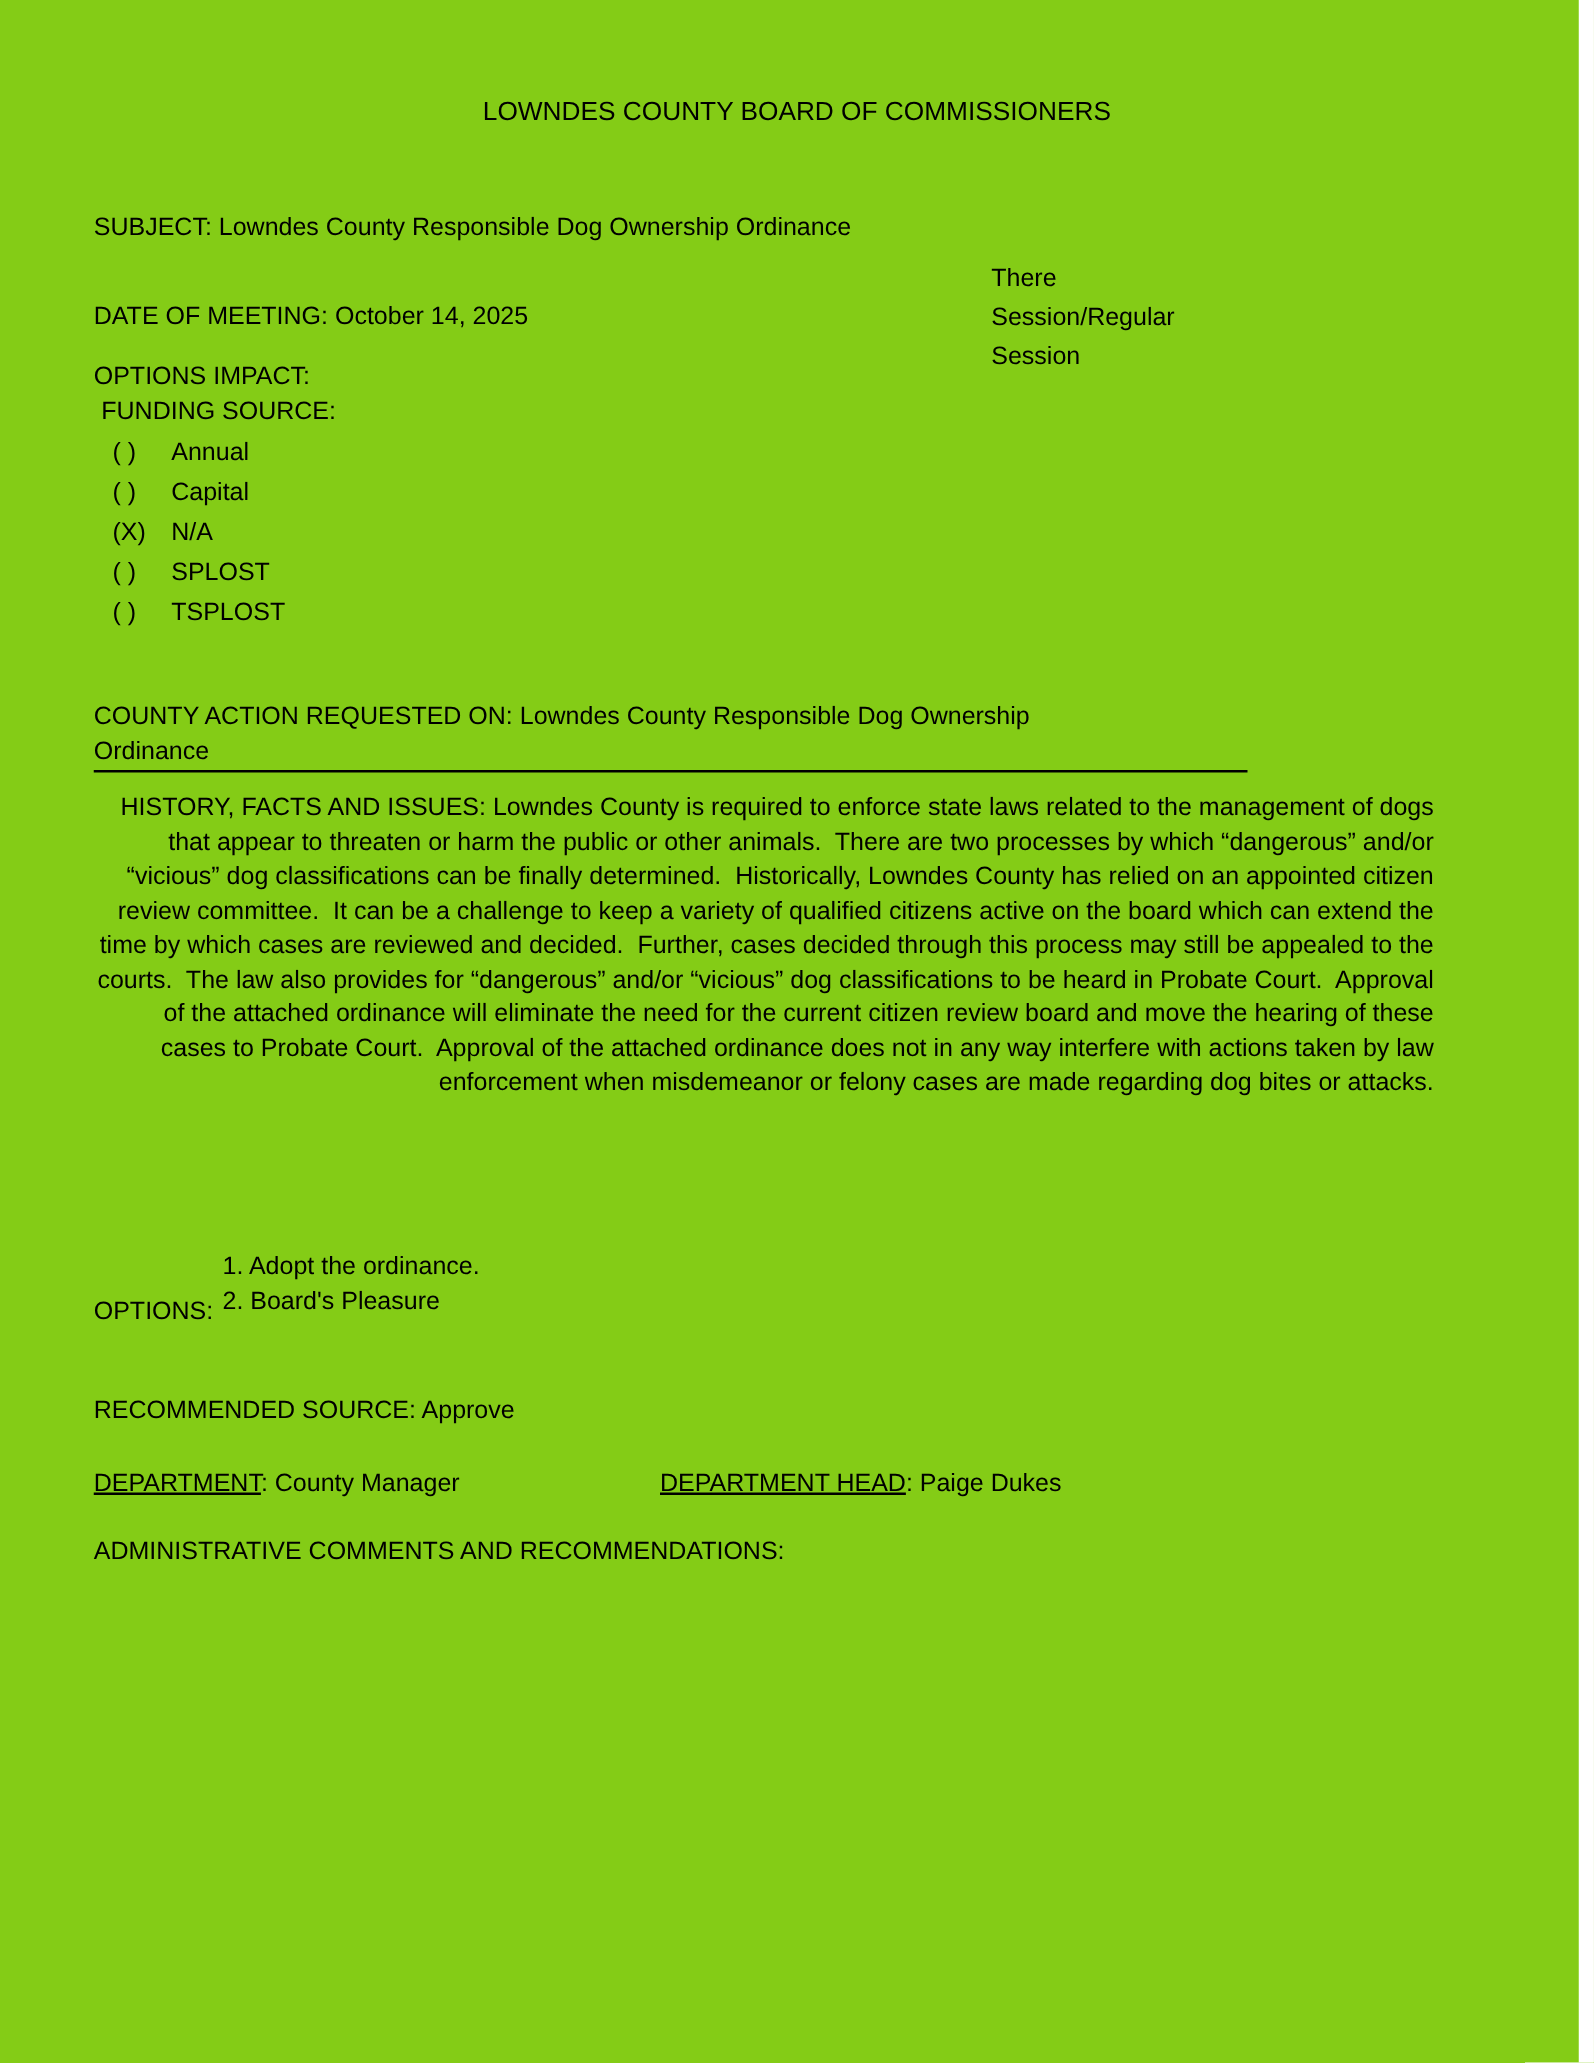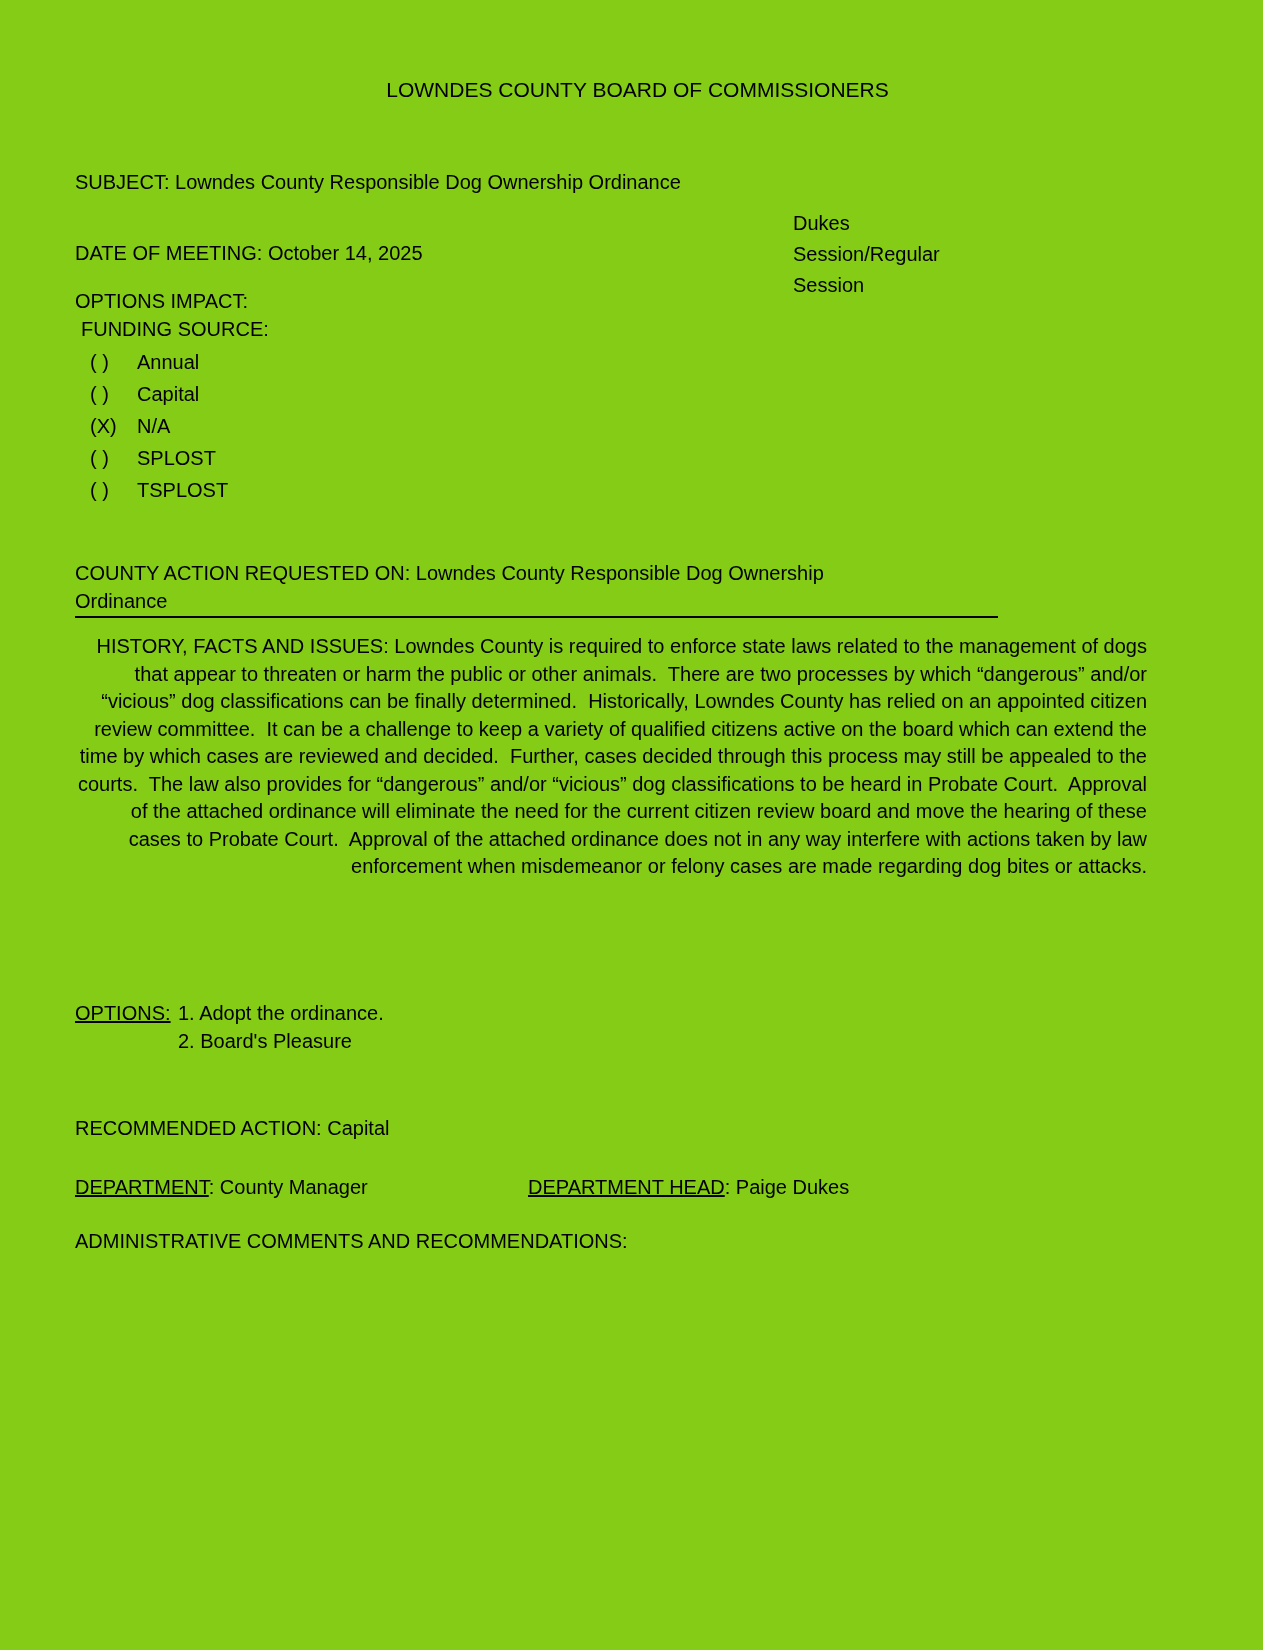--- a/index.html
+++ b/index.html
@@ -52,21 +52,21 @@
 </head>
 <body>
 
 <div class="page">
 
   <div class="abs doc-title" style="top:78px; left:0;">LOWNDES COUNTY BOARD OF COMMISSIONERS</div>
 
   <div class="abs body-text" style="top:171px; left:75px;">SUBJECT: Lowndes County Responsible Dog Ownership Ordinance</div>
 
   <div class="abs session-block" style="top:208px; left:793px;">
-    <div>Dukes</div>
+    <div>There</div>
     <div>Session/Regular</div>
     <div>Session</div>
   </div>
 
   <div class="abs body-text" style="top:242px; left:75px;">DATE OF MEETING: October 14, 2025</div>
 
   <div class="abs body-text" style="top:290px; left:75px;">OPTIONS IMPACT:</div>
   <div class="abs body-text" style="top:318px; left:81px;">FUNDING SOURCE:</div>
 
   <div class="funding-row body-text" style="top:351px;">
@@ -83,25 +83,25 @@
   </div>
   <div class="funding-row body-text" style="top:479px;">
     <span class="funding-mark">( )</span><span>TSPLOST</span>
   </div>
 
   <div class="abs county-action" style="top:559px; left:75px;">COUNTY ACTION REQUESTED ON: Lowndes County Responsible Dog Ownership Ordinance</div>
   <div class="rule"></div>
 
   <div class="abs history wrap-text" style="top:633px; left:75px;">HISTORY, FACTS AND ISSUES: Lowndes County is required to enforce state laws related to the management of dogs that appear to threaten or harm the public or other animals.  There are two processes by which “dangerous” and/or “vicious” dog classifications can be finally determined.  Historically, Lowndes County has relied on an appointed citizen review committee.  It can be a challenge to keep a variety of qualified citizens active on the board which can extend the time by which cases are reviewed and decided.  Further, cases decided through this process may still be appealed to the courts.  The law also provides for “dangerous” and/or “vicious” dog classifications to be heard in Probate Court.  Approval of the attached ordinance will eliminate the need for the current citizen review board and move the hearing of these cases to Probate Court.  Approval of the attached ordinance does not in any way interfere with actions taken by law enforcement when misdemeanor or felony cases are made regarding dog bites or attacks.</div>
 
-  <div class="abs body-text" style="top:1002px; left:75px;text-decoration:underline;">OPTIONS:</div>
+  <div class="abs body-text" style="top:1038px; left:75px;">OPTIONS:</div>
   <div class="abs body-text" style="top:1002px; left:178px;">1. Adopt the ordinance.</div>
   <div class="abs body-text" style="top:1030px; left:178px;">2. Board's Pleasure</div>
 
-  <div class="abs body-text" style="top:1117px; left:75px;">RECOMMENDED ACTION: Capital</div>
+  <div class="abs body-text" style="top:1117px; left:75px;">RECOMMENDED SOURCE: Approve</div>
 
   <div class="abs body-text" style="top:1176px; left:75px;">
     <span class="underlined">DEPARTMENT</span><span>: County Manager</span>
   </div>
   <div class="abs body-text" style="top:1176px; left:528px;">
     <span class="underlined">DEPARTMENT HEAD</span><span>: Paige Dukes</span>
   </div>
 
   <div class="abs body-text" style="top:1230px; left:75px;">ADMINISTRATIVE COMMENTS AND RECOMMENDATIONS:</div>
 

